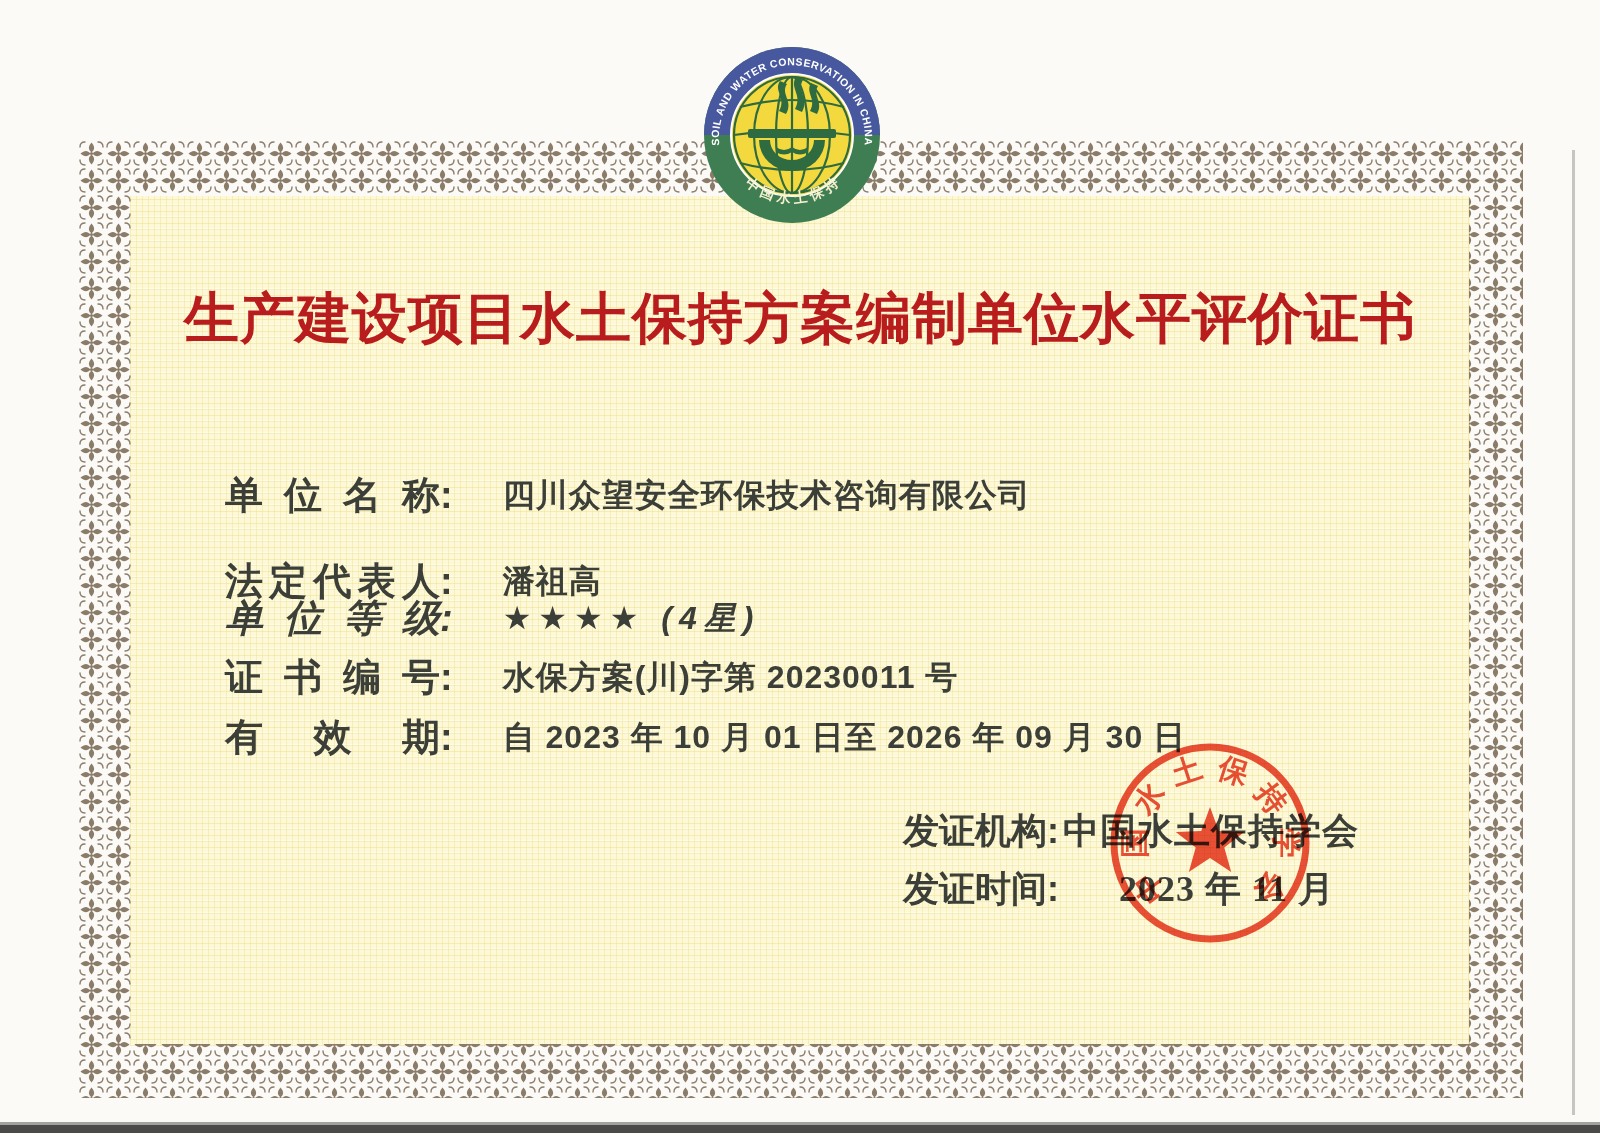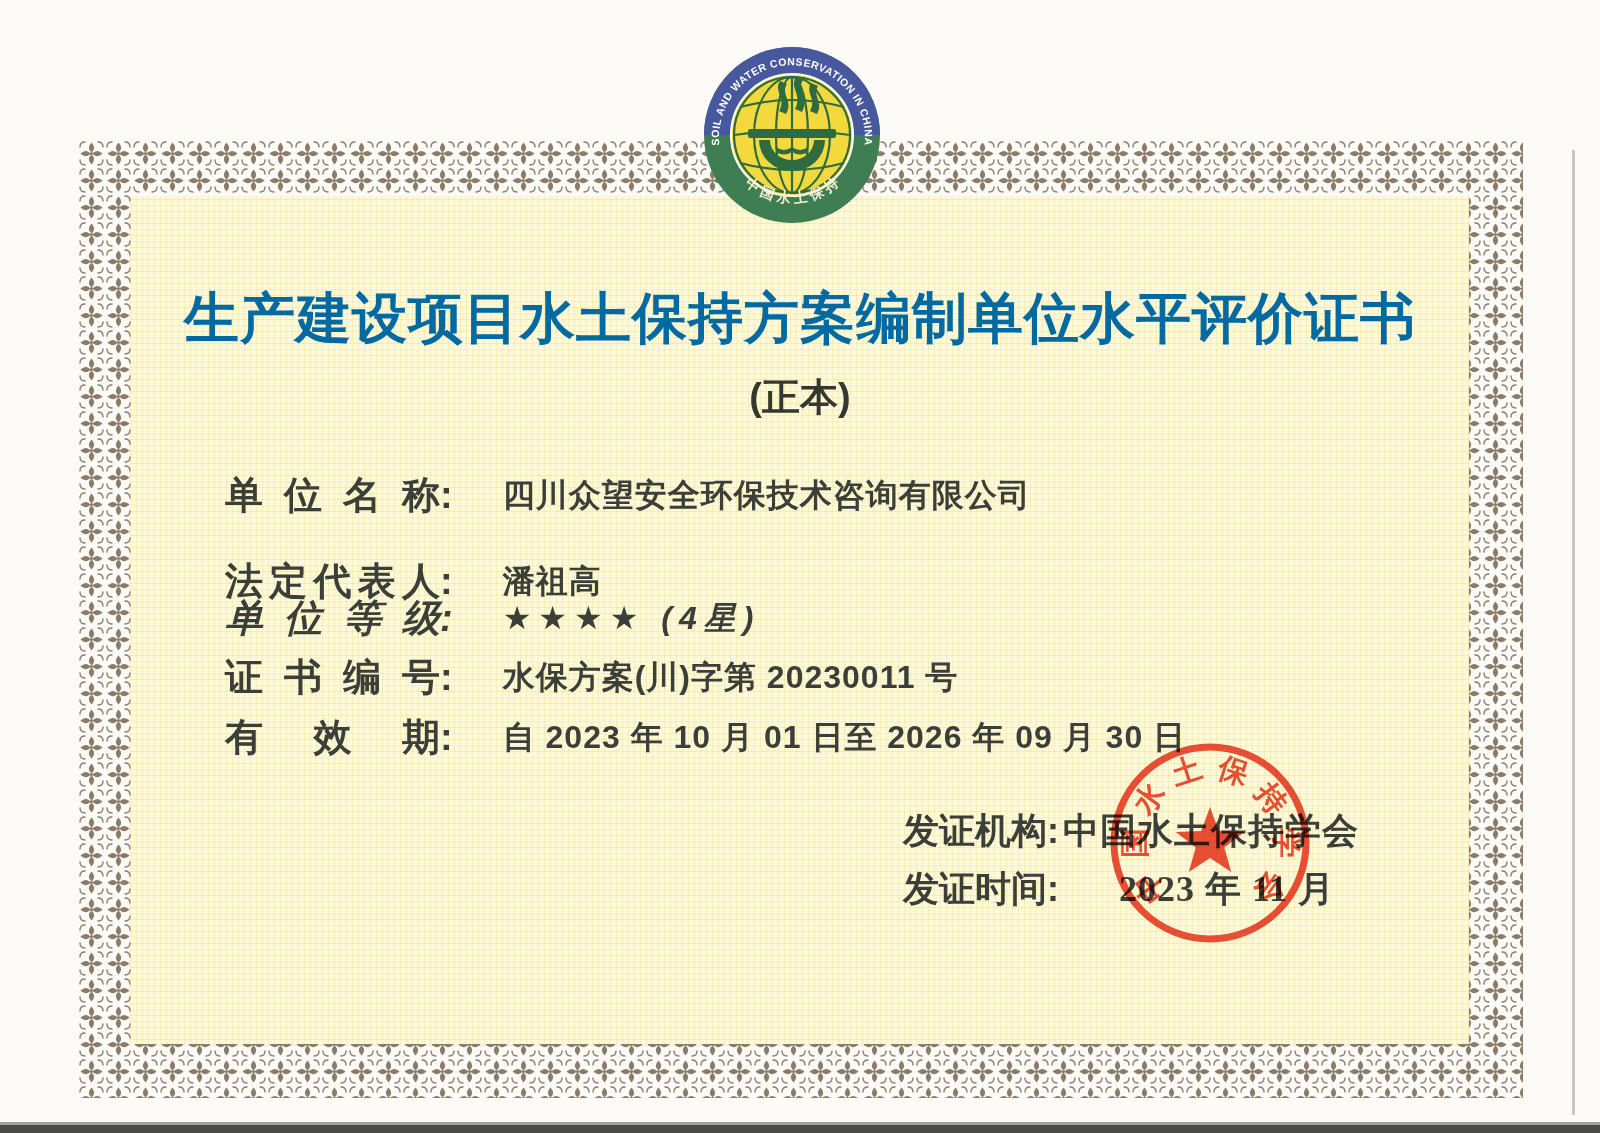--- a/index.html
+++ b/index.html
@@ -15,21 +15,21 @@
     background-image:
       repeating-linear-gradient(0deg, rgba(238,221,130,.45) 0 1px, rgba(255,255,252,0) 1px 6px),
       repeating-linear-gradient(90deg, rgba(238,221,130,.38) 0 1px, rgba(255,255,252,0) 1px 6px),
       repeating-linear-gradient(0deg, rgba(255,255,255,.5) 0 2px, rgba(255,255,255,0) 2px 12px);
     z-index:1;
   }
   .frame{ position:absolute; left:78px; top:140px; z-index:2; }
   .logo{ position:absolute; left:700px; top:43px; z-index:6; }
   .title{
     position:absolute; left:0; top:282px; width:100%; text-align:center;
-    font-size:55px; font-weight:700; letter-spacing:1px; color:#0369a1; z-index:3;
+    font-size:55px; font-weight:700; letter-spacing:1px; color:#b91c1c; z-index:3;
   }
   .subtitle{
     position:absolute; left:0; top:372px; width:100%; text-align:center;
     font-size:38px; font-weight:700; color:#34382f; z-index:3;
   }
   .field-row{
     position:absolute; left:225px; height:54px; line-height:54px;
     font-size:38px; font-weight:700; white-space:nowrap; z-index:3;
   }
   .field-label{
@@ -108,21 +108,20 @@
     </defs>
     <text font-size="10.5" font-weight="700" fill="#ffffff" letter-spacing="0.5">
       <textPath href="#logo-arc-top" startOffset="50%" text-anchor="middle">SOIL AND WATER CONSERVATION IN CHINA</textPath>
     </text>
     <text font-size="14" font-weight="700" fill="#f5f1cf">
       <textPath href="#logo-arc-bottom" startOffset="50%" text-anchor="middle">中 国 水 土 保 持</textPath>
     </text>
   </svg>
 
   <div class="title">生产建设项目水土保持方案编制单位水平评价证书</div>
-  <div class="subtitle">(正本)</div>
 
   <div class="field-row row-1">
     <span class="field-label">单位名称</span><span class="field-colon">:</span><span class="field-value">四川众望安全环保技术咨询有限公司</span>
   </div>
   <div class="field-row row-2">
     <span class="field-label">法定代表人</span><span class="field-colon">:</span><span class="field-value">潘祖高</span>
   </div>
   <div class="field-row row-3">
     <span class="field-label">单位等级</span><span class="field-colon">:</span><span class="field-value grade-value">★★★★ (4星)</span>
   </div>

